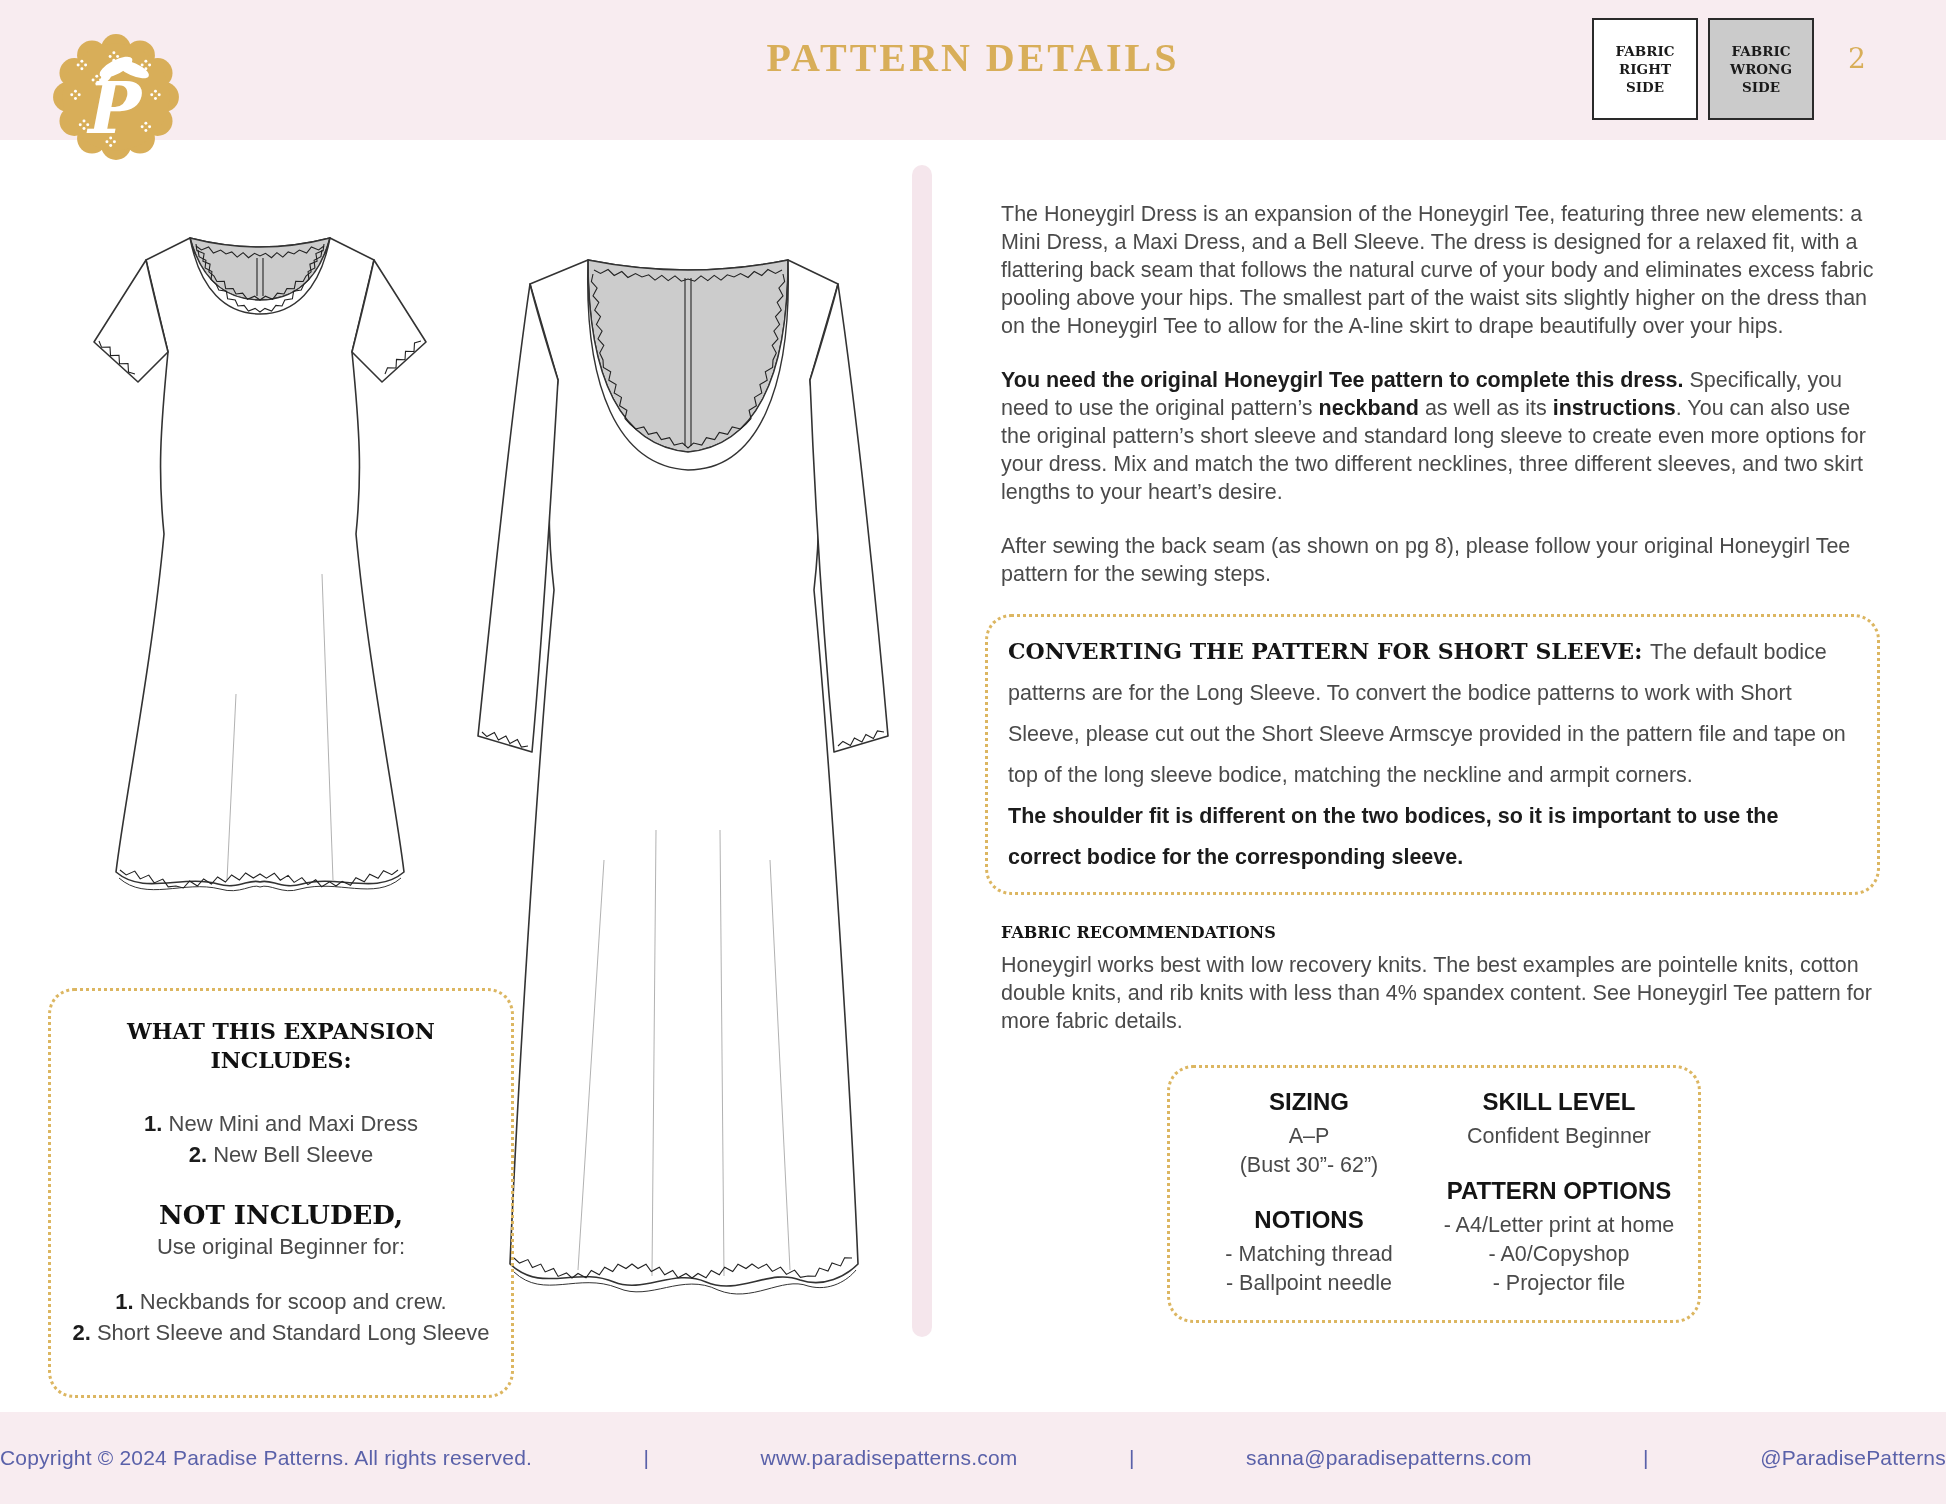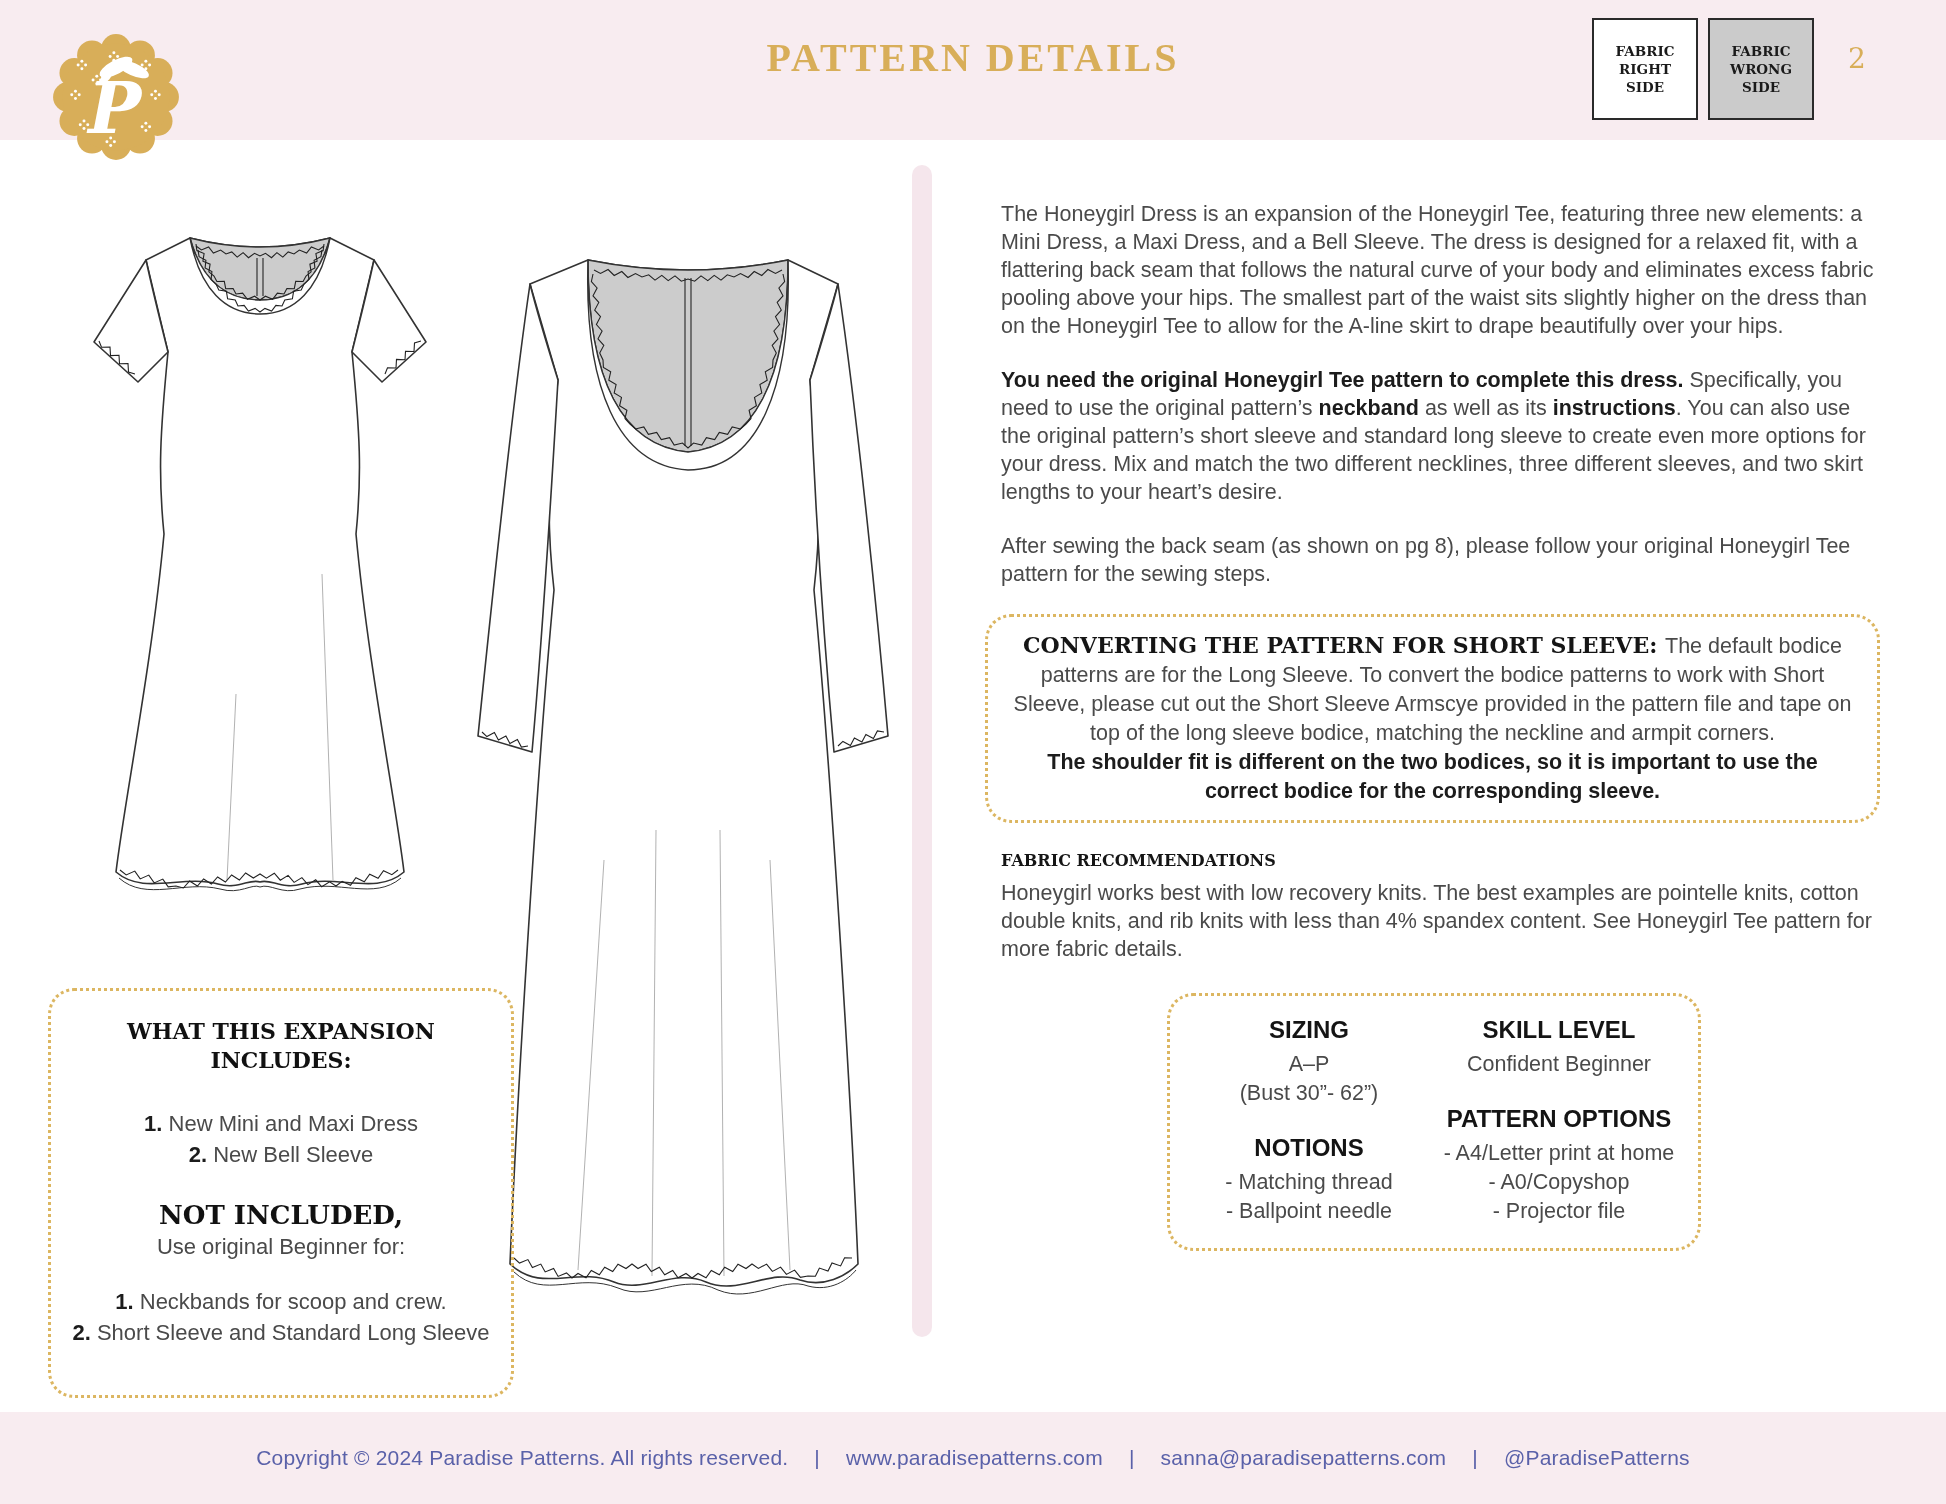--- a/index.html
+++ b/index.html
@@ -2,21 +2,21 @@
 <html><head>
 <meta charset="utf-8">
 <style>
   html,body{margin:0;padding:0;background:#e8e8e8;}
   .page{position:relative;width:1946px;height:1504px;background:#ffffff;overflow:hidden;
         font-family:"Liberation Sans",sans-serif;color:#4a4a4a;}
 
   
   .header-bar{position:absolute;top:0;left:0;width:100%;height:140px;background:#f8ecf0;}
   .footer-bar{position:absolute;left:0;bottom:0;width:100%;height:92px;background:#f8ecf0;
-              display:flex;align-items:center;justify-content:center;
+              display:flex;align-items:center;justify-content:space-between;
               font-size:21px;color:#5a61a9;letter-spacing:.2px;}
   .footer-bar .sep{padding:0 26px;}
   .page-title{position:absolute;top:34px;left:50%;transform:translateX(-50%);
               font-family:"Liberation Serif",serif;font-weight:700;font-size:40px;
               letter-spacing:3px;color:#d8ae59;white-space:nowrap;}
   .page-number{position:absolute;top:42px;left:1848px;font-family:"DejaVu Serif",serif;
                font-size:28px;color:#d8ae59;}
 
   
   .legend-box{position:absolute;top:18px;width:102px;height:98px;border:2.5px solid #2a2a2a;
@@ -37,21 +37,21 @@
   .content-divider{position:absolute;left:912px;top:165px;width:20px;height:1172px;
                    background:#f5e6ec;border-radius:10px;}
 
   
   .right-col{position:absolute;left:985px;top:200px;width:895px;font-size:21.5px;line-height:28px;}
   .right-col p{margin:0 0 26px 0;padding:0 2px 0 16px;}
   .seg-b{font-weight:700;color:#1c1c1c;}
   .seg-sb{font-family:"DejaVu Serif",serif;font-weight:700;color:#151515;font-size:22px;}
 
   .dotted-box{border:3.5px dotted #dcb661;border-radius:26px;}
-  .convert-box{padding:14px 20px;margin:0 0 24px 0;line-height:29px;text-align:center;}
+  .convert-box{padding:14px 20px;margin:0 0 24px 0;line-height:41px;}
   .convert-box p{margin:0;padding:0;}
 
   .serif-head{font-family:"DejaVu Serif",serif;font-weight:700;color:#151515;
               font-size:16px;margin:0 0 4px 0;padding-left:16px;}
   .fabric-para{margin-bottom:30px !important;}
 
   
   .info-box{width:500px;margin-left:182px;padding:20px 14px 22px 14px;display:flex;text-align:center;}
   .info-col{flex:1;}
   .info-title{font-weight:700;color:#141414;font-size:24px;margin:0 0 6px 0;}

